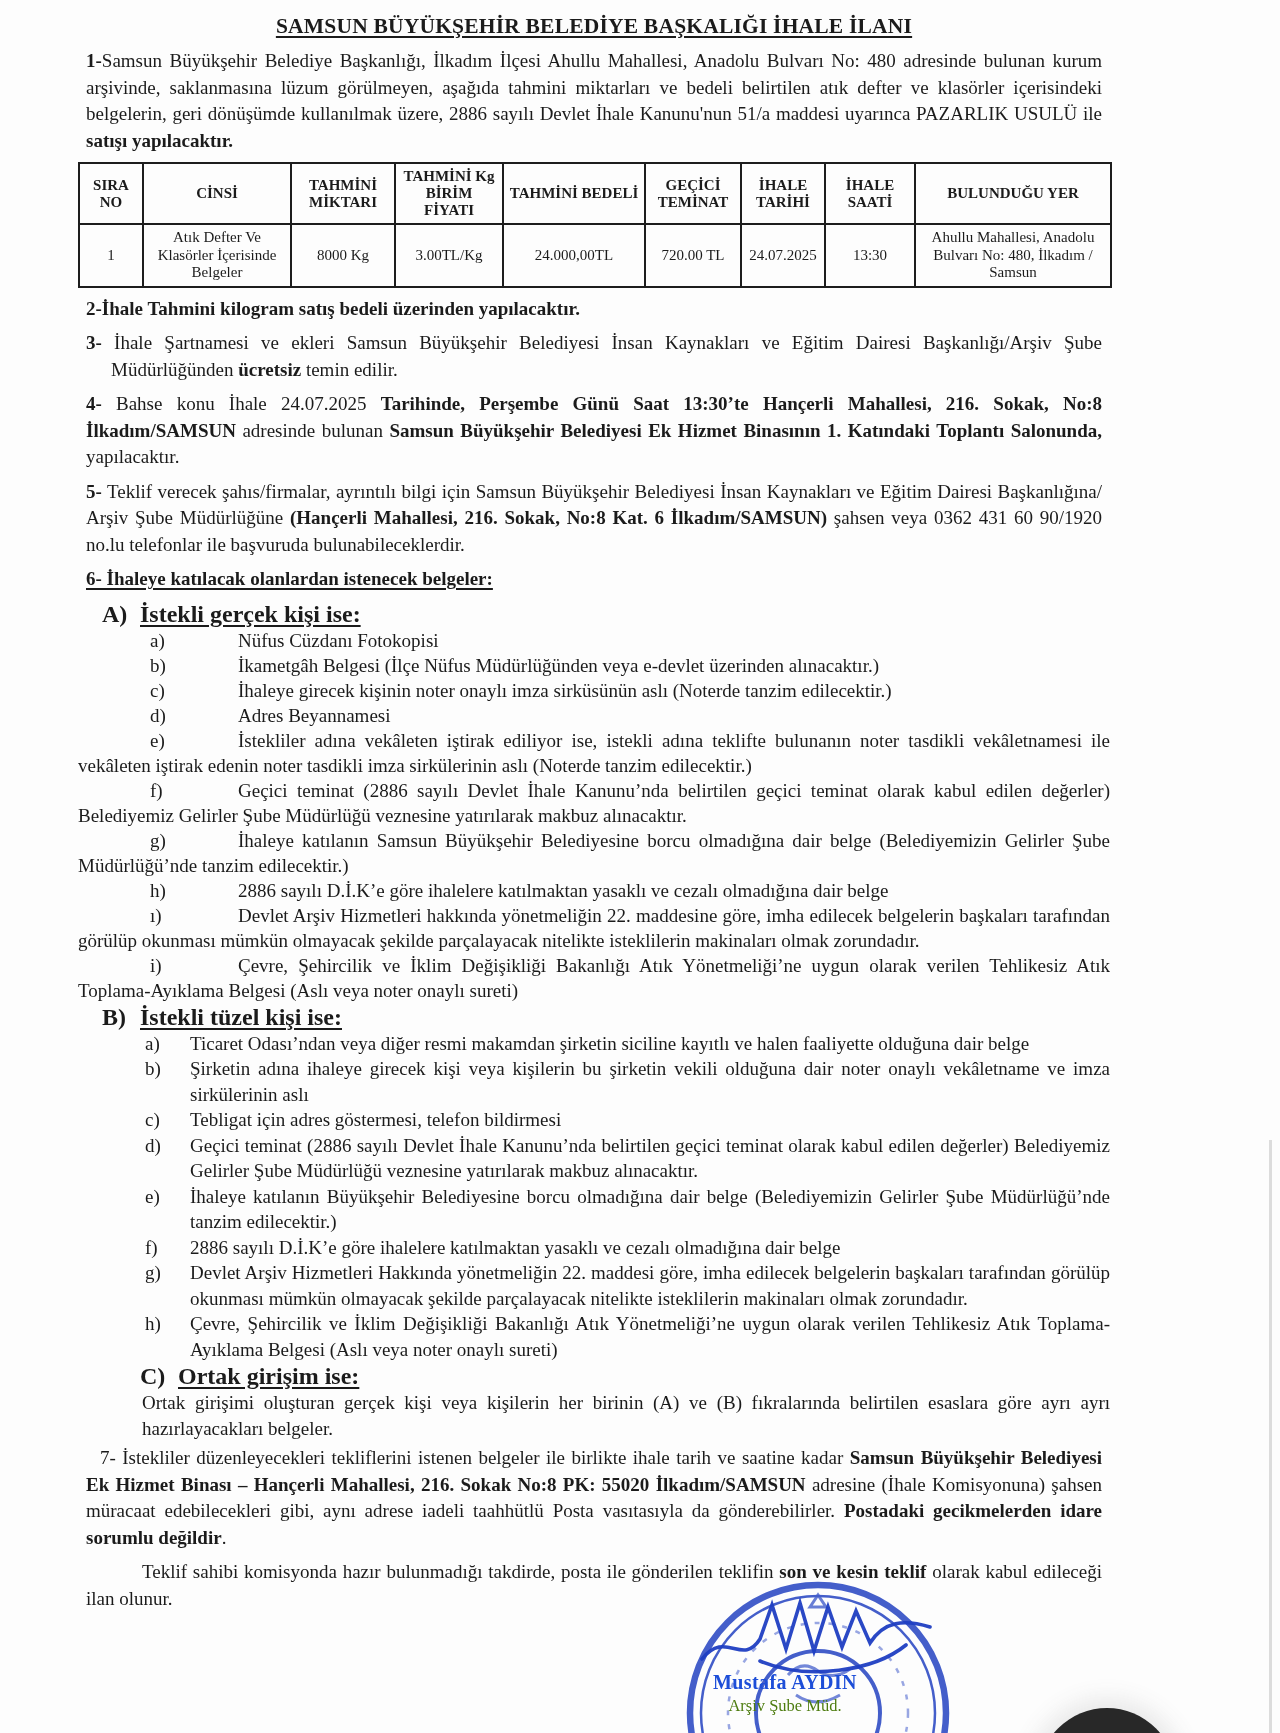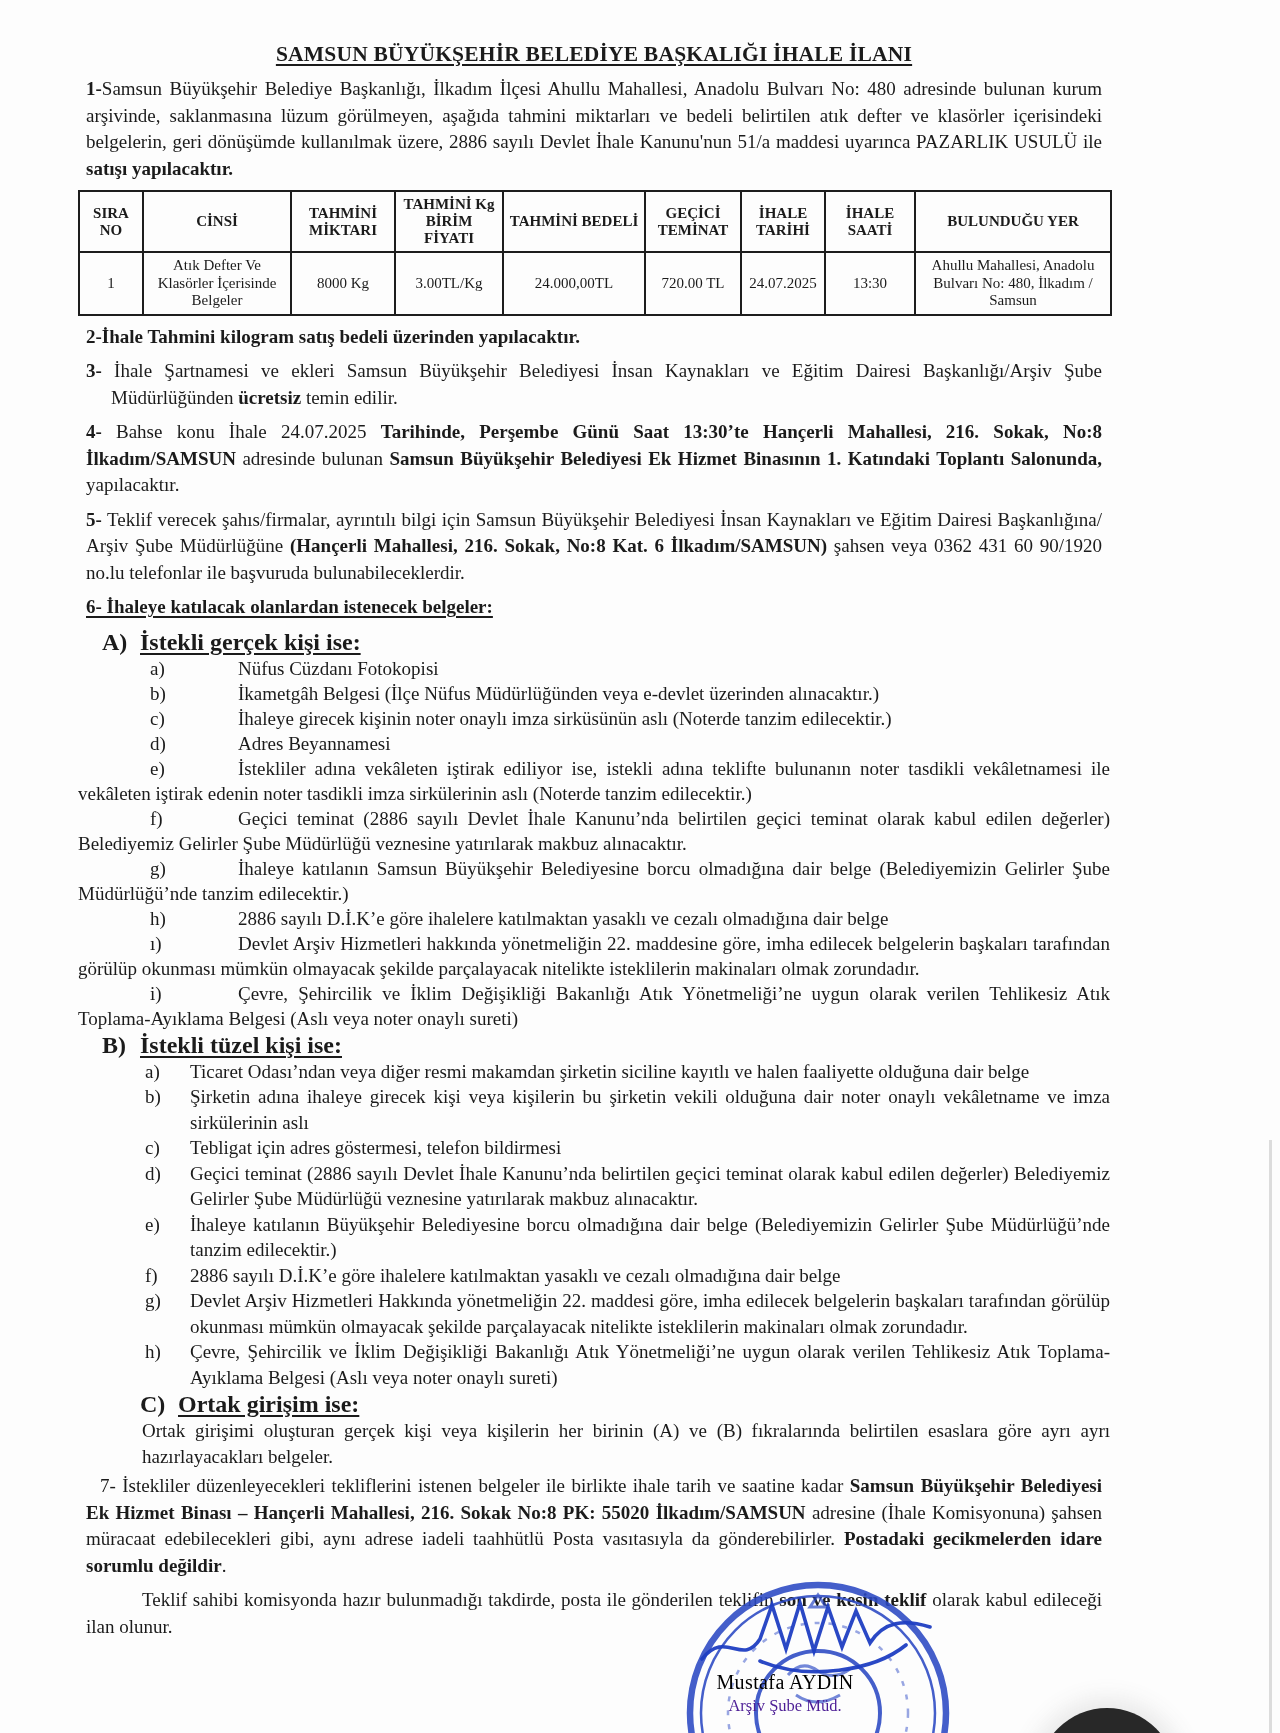--- a/index.html
+++ b/index.html
@@ -8,21 +8,21 @@
     width:1280px;height:1733px;
     background:#fdfdfd;
     overflow:hidden;
     font-family:"Liberation Serif","DejaVu Serif",serif;
     color:#1b1b1b;
     box-sizing:border-box;
     padding:12px 170px 0 78px;
   }
   .b{font-weight:bold;}
   .u{text-decoration:underline;text-decoration-thickness:1.5px;text-underline-offset:3px;}
-  .title{text-align:center;font-size:21.5px;line-height:28px;margin-bottom:5px;letter-spacing:.2px;margin-top:28px;}
+  .title{text-align:center;font-size:21.5px;line-height:28px;margin-bottom:5px;letter-spacing:.2px;}
   .para{font-size:19px;line-height:26.5px;text-align:justify;margin:8px;}
   .mt{margin-top:3px;}
   .hang25{padding-left:25px;text-indent:-25px;}
   .ind14{text-indent:14px;}
   .ind56{text-indent:56px;}
   
   table.tender{border-collapse:collapse;width:100%;margin:4px 0 5px 0;table-layout:fixed;}
   table.tender th,table.tender td{
     border:2px solid #1d1d1d;text-align:center;vertical-align:middle;
     padding:4px 3px;overflow:hidden;
@@ -34,22 +34,22 @@
   .grp{font-size:24px;line-height:26px;margin:1px 0 1px 24px;}
   .grp .lbl{display:inline-block;width:38px;font-weight:bold;}
   .li-a{font-size:19px;line-height:25px;text-align:justify;margin:0;text-indent:72px;}
   .ltr-a{display:inline-block;width:88px;text-indent:0;}
   .li-b{font-size:19px;line-height:25.5px;text-align:justify;margin:0 0 0 112px;text-indent:-45px;}
   .ltr-b{display:inline-block;width:45px;text-indent:0;}
   .c-body{font-size:19px;line-height:26px;text-align:justify;margin:0 0 0 64px;}
   
   #stamp{position:absolute;left:668px;top:1563px;width:300px;height:200px;z-index:2;pointer-events:none;}
   #sig-block{position:absolute;left:680px;top:1671px;width:210px;text-align:center;z-index:3;}
-  #sig-name{font-size:20px;font-weight:normal;letter-spacing:.4px;color:#000000;}
-  #sig-title{font-size:16.5px;color:#4c1d95;margin-top:2px;}
+  #sig-name{font-size:20px;font-weight:bold;letter-spacing:.4px;color:#1d4ed8;}
+  #sig-title{font-size:16.5px;color:#4d7c0f;margin-top:2px;}
   #punch-hole{
     position:absolute;left:1038px;top:1708px;width:138px;height:138px;
     border-radius:50%;background:#282828;z-index:2;
     box-shadow:0 0 22px 10px rgba(90,90,90,.12);
   }
   #scan-edge{position:absolute;right:8px;top:1140px;width:3px;height:600px;background:#dcdcdc;z-index:1;}
   .flow{position:relative;z-index:1;}
 </style>
 </head>
 <body>

